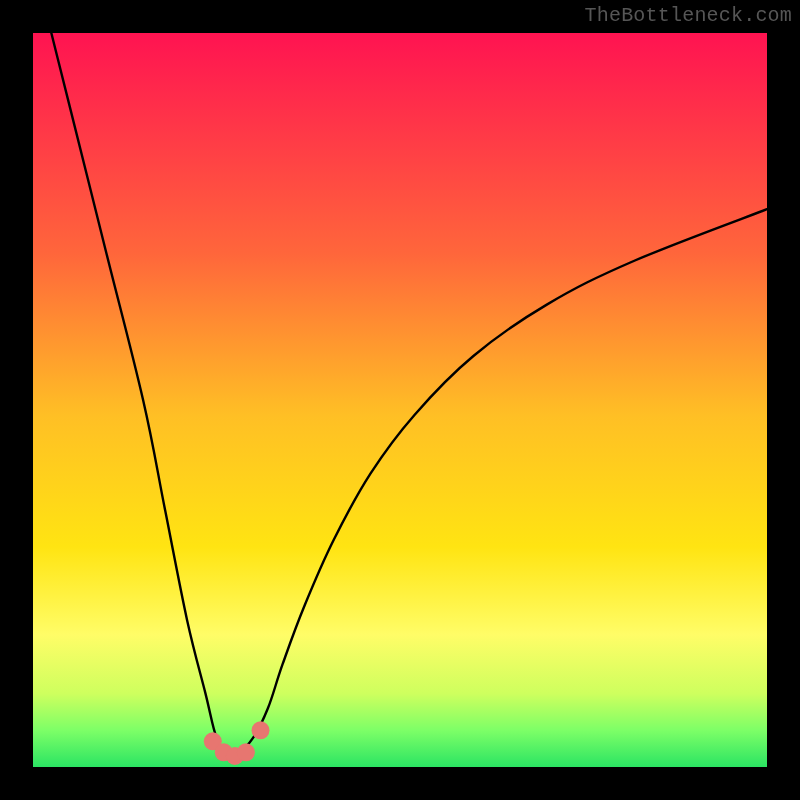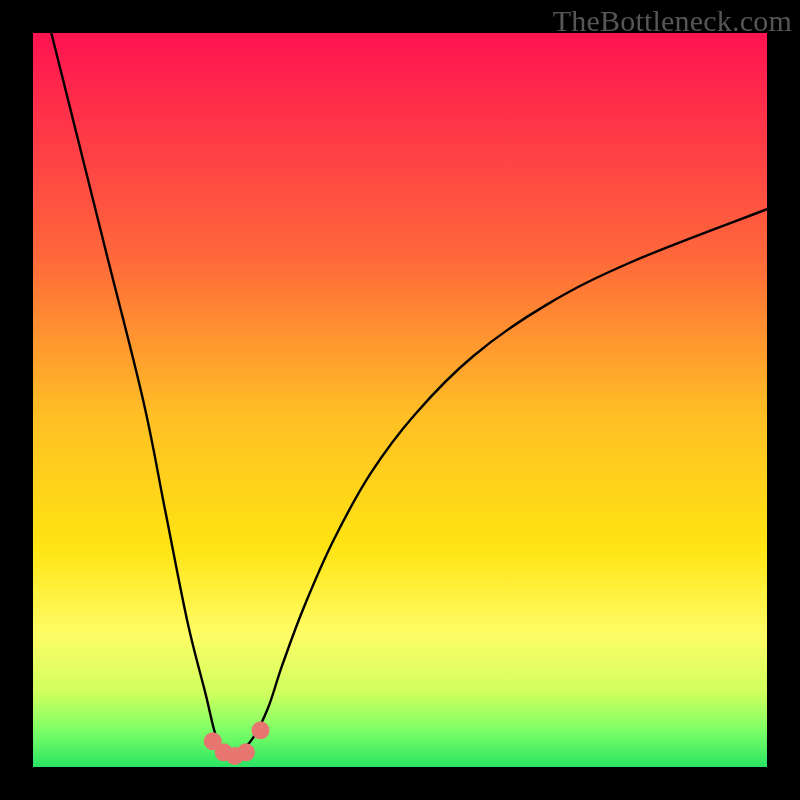--- a/index.html
+++ b/index.html
@@ -7,22 +7,22 @@
   .frame {
     position: relative;
     width: 800px;
     height: 800px;
     background: #000;
   }
   .attribution {
     position: absolute;
     top: 4px;
     right: 8px;
-    font-family: Liberation Serif, serif;
-    font-size: 30px;
+    font-family: Liberation Mono, monospace;
+    font-size: 20px;
     font-weight: 500;
     color: #565656;
     letter-spacing: 0.2px;
   }
   .plot-area {
     position: absolute;
     left: 33px;
     top: 33px;
     width: 734px;
     height: 734px;

